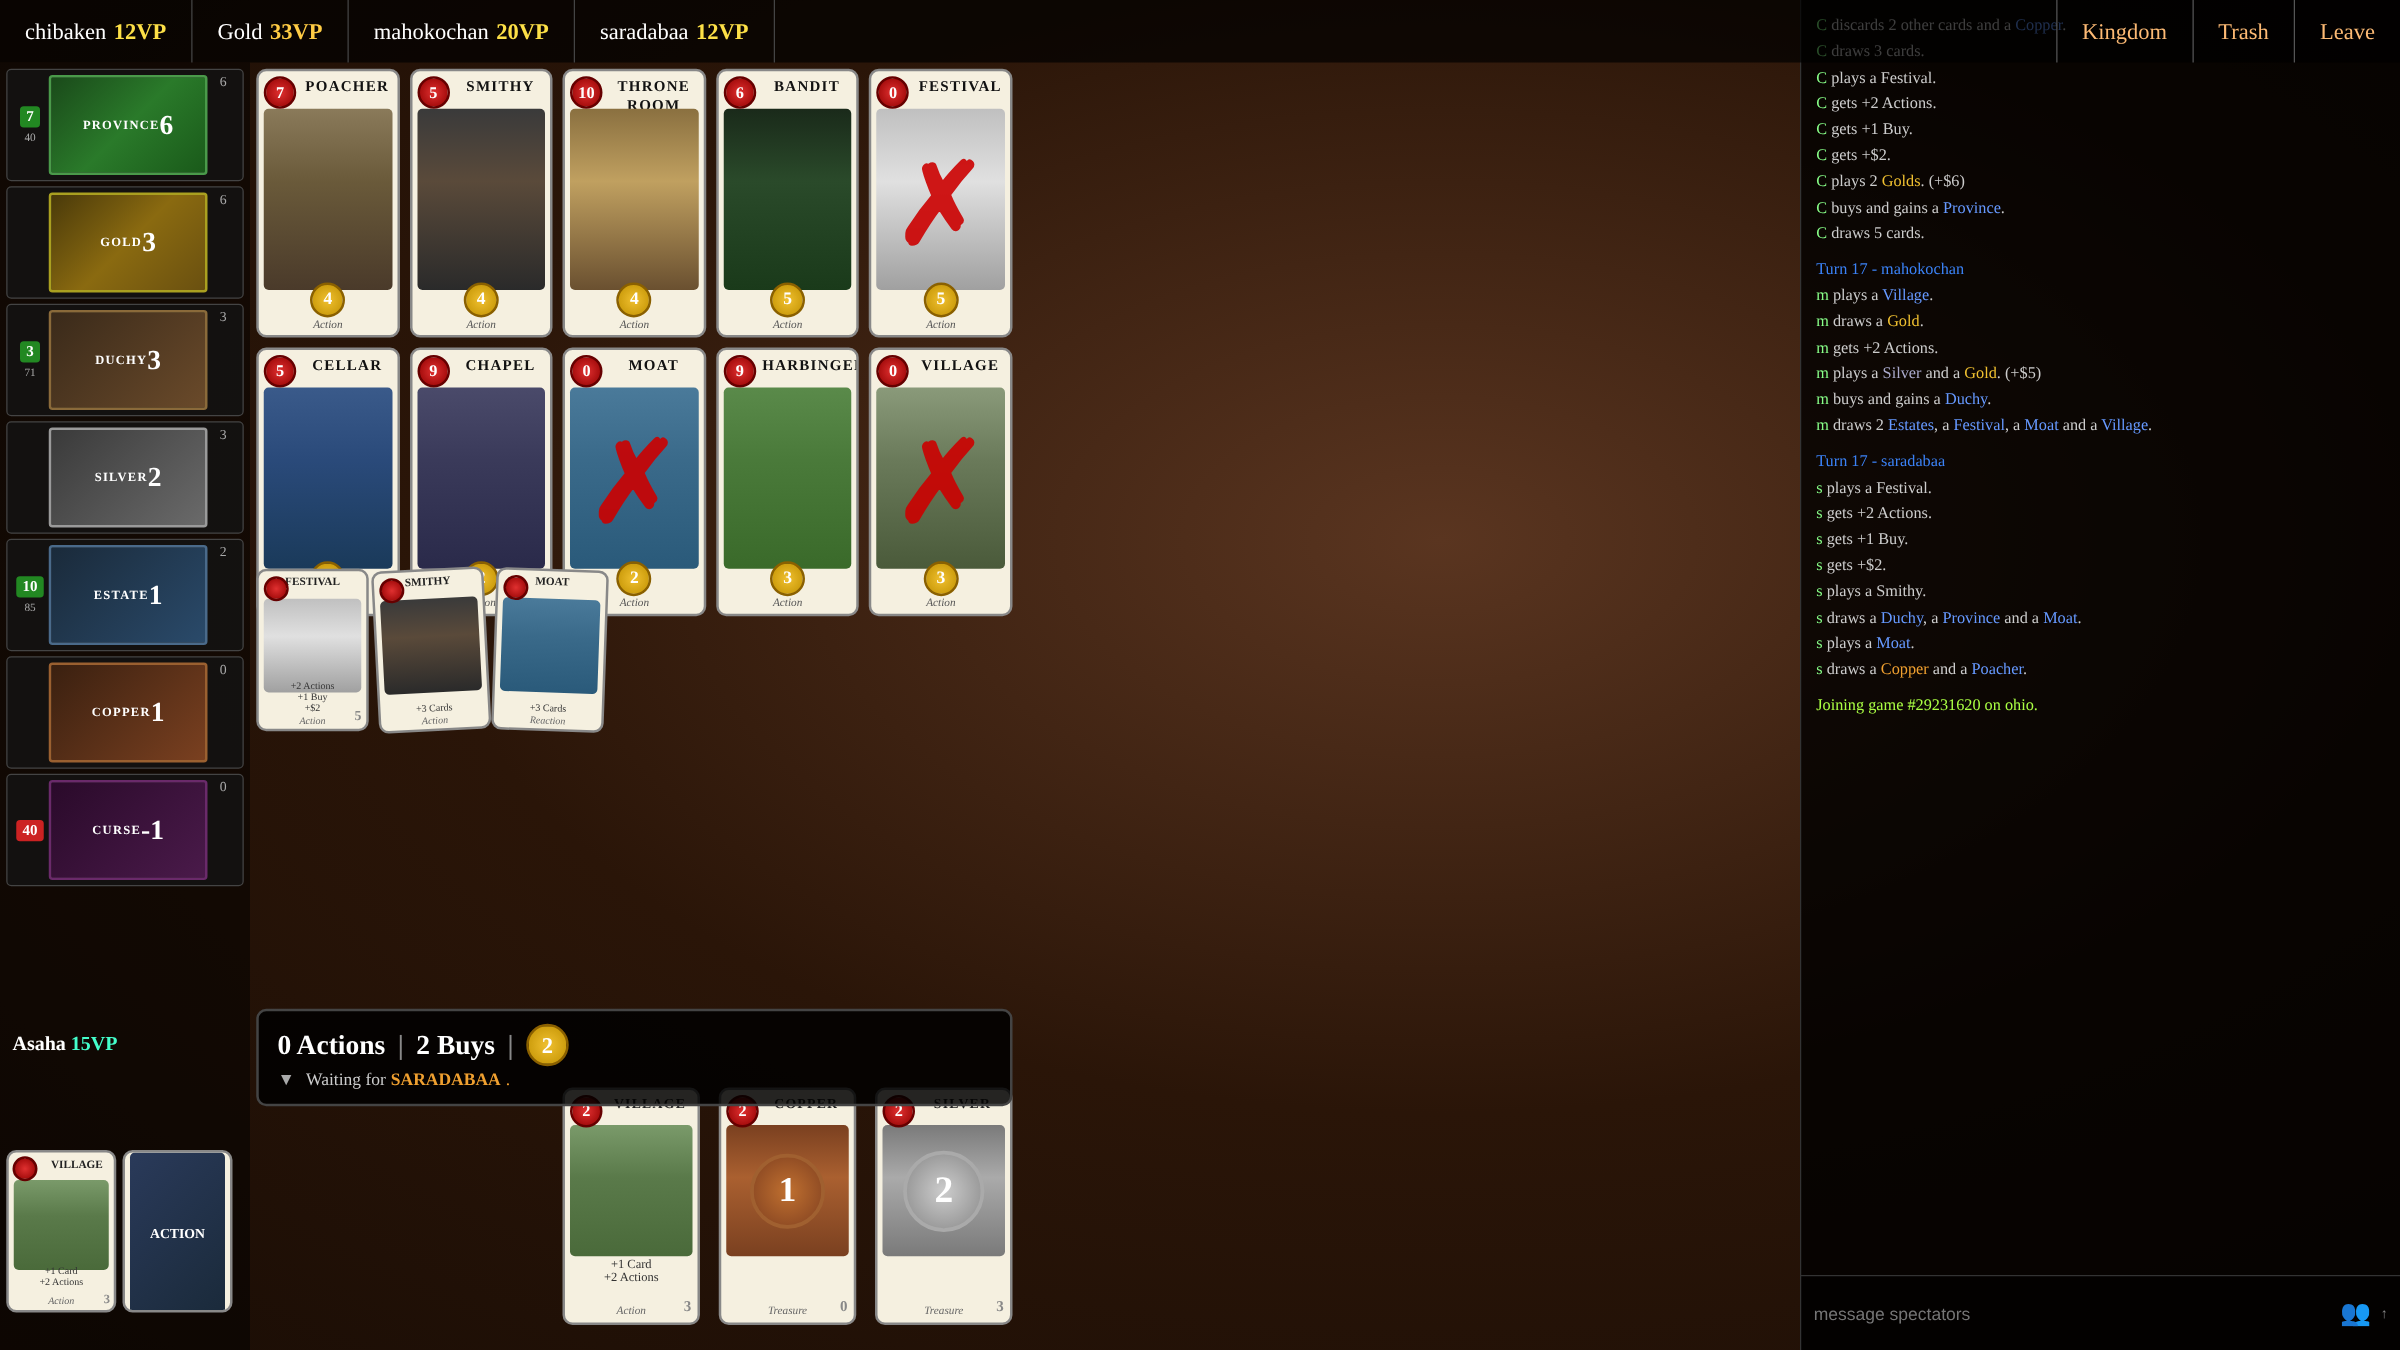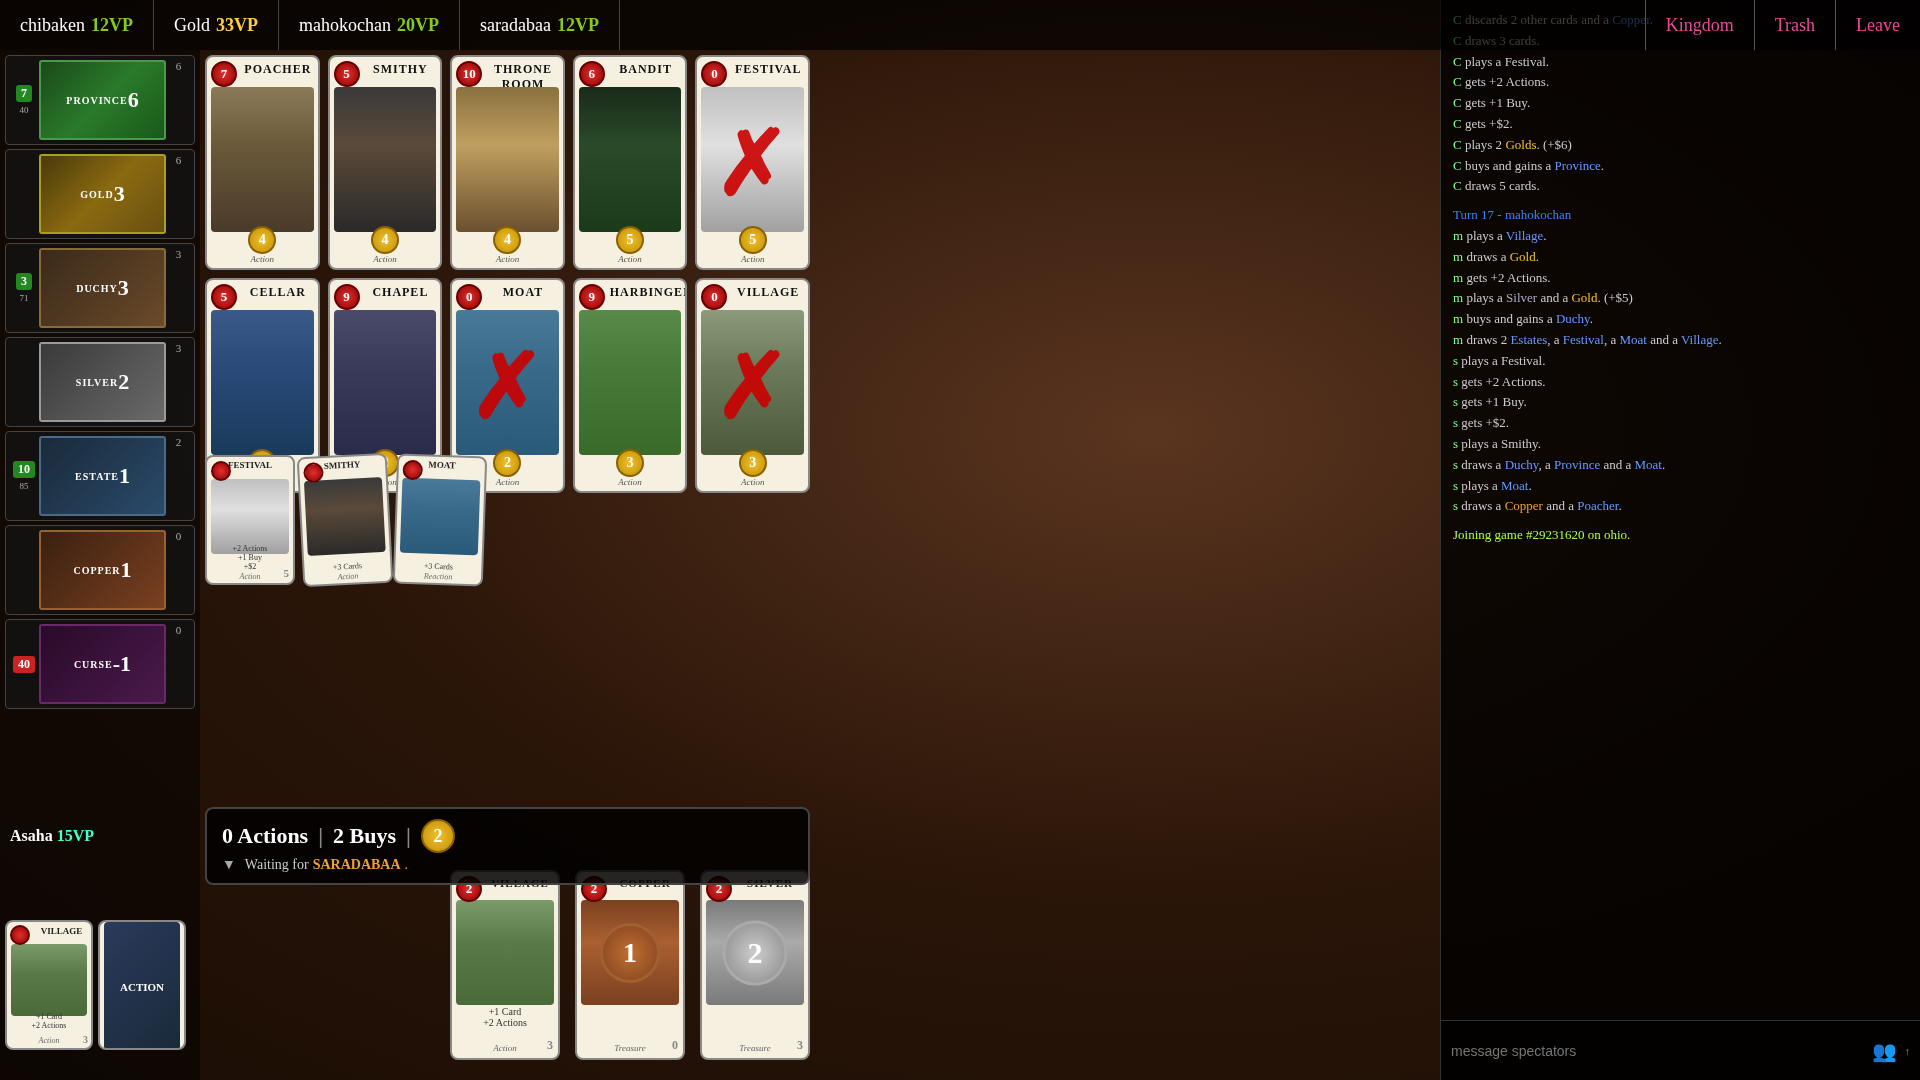--- a/index.html
+++ b/index.html
@@ -34,29 +34,29 @@
     .player-score {
       display: flex;
       align-items: center;
       padding: 0 20px;
       font-size: 18px;
       color: #ccc;
       border-right: 1px solid #444;
       height: 100%;
     }
     .player-score .name { color: #fff; font-weight: normal; margin-right: 6px; }
-    .player-score .vp { color: #84cc16; font-weight: bold; }
+    .player-score .vp { color: #fde047; font-weight: bold; }
     .player-score .vp.yellow { color: #fc4; }
     .top-nav {
       margin-left: auto;
       display: flex;
       align-items: center;
       height: 100%;
       font-size: 18px;
-      color: #ec4899;
+      color: #fdba74;
       text-align: center;
     }
     .top-nav span {
       padding: 0 20px;
       border-left: 1px solid #555;
       cursor: pointer;
       height: 100%;
       display: flex;
       align-items: center;
     }
@@ -752,20 +752,21 @@
     <span class="c">C</span> plays 2 <span style="color:#f0c030;">Golds</span>. (+$6)<br>
     <span class="c">C</span> buys and gains a <span style="color:#6699ff;">Province</span>.<br>
     <span class="c">C</span> draws 5 cards.<br>
     <span class="turn-header">Turn 17 - mahokochan</span>
     <span class="m">m</span> plays a <span style="color:#6699ff;">Village</span>.<br>
     <span>    <span class="m">m</span> draws a <span style="color:#f0c030;">Gold</span>.</span><br>
     <span>    <span class="m">m</span> gets +2 Actions.</span><br>
     <span class="m">m</span> plays a <span style="color:#aaaacc;">Silver</span> and a <span style="color:#f0c030;">Gold</span>. (+$5)<br>
     <span class="m">m</span> buys and gains a <span style="color:#6699ff;">Duchy</span>.<br>
     <span class="m">m</span> draws 2 <span style="color:#6699ff;">Estates</span>, a <span style="color:#6699ff;">Festival</span>, a <span style="color:#6699ff;">Moat</span> and a <span style="color:#6699ff;">Village</span>.<br>
+    <span class="turn-header">Turn 17 - saradabaa</span>
     <span class="s">s</span> plays a Festival.<br>
     <span>    <span class="s">s</span> gets +2 Actions.</span><br>
     <span>    <span class="s">s</span> gets +1 Buy.</span><br>
     <span>    <span class="s">s</span> gets +$2.</span><br>
     <span class="s">s</span> plays a Smithy.<br>
     <span>    <span class="s">s</span> draws a <span style="color:#6699ff;">Duchy</span>, a <span style="color:#6699ff;">Province</span> and a <span style="color:#6699ff;">Moat</span>.</span><br>
     <span class="s">s</span> plays a <span style="color:#6699ff;">Moat</span>.<br>
     <span>    <span class="s">s</span> draws a <span style="color:#f0a030;">Copper</span> and a <span style="color:#6699ff;">Poacher</span>.</span><br>
     <span class="joining">Joining game #29231620 on ohio.</span>
   </div>

